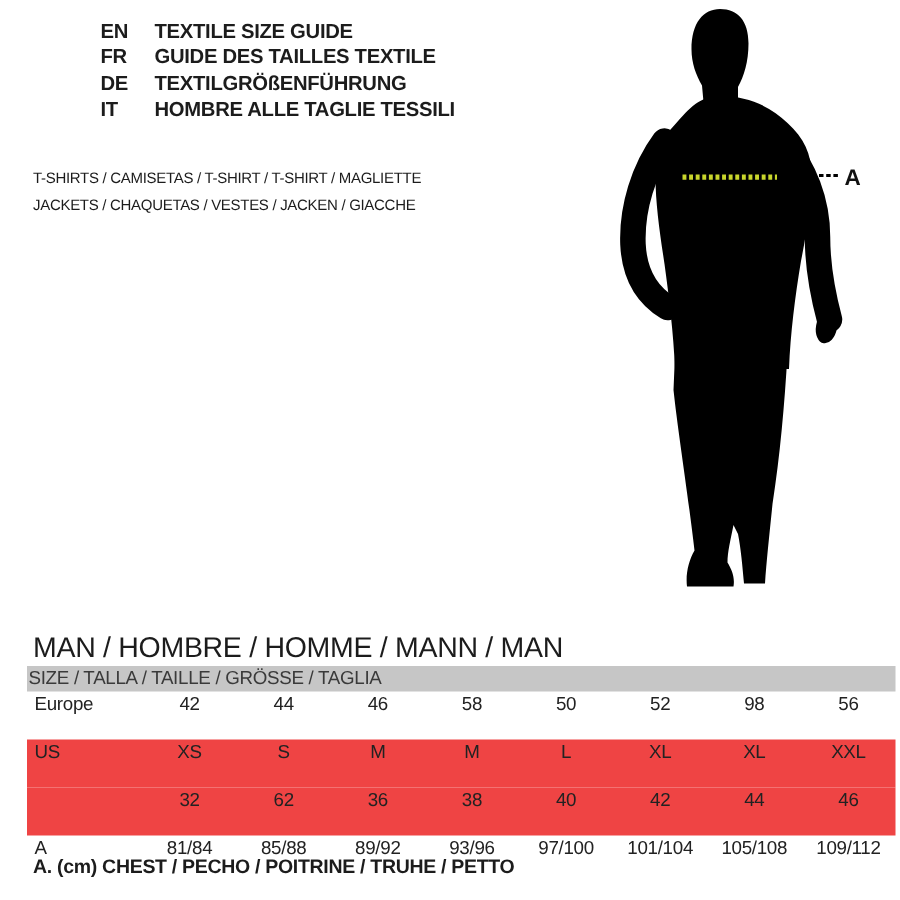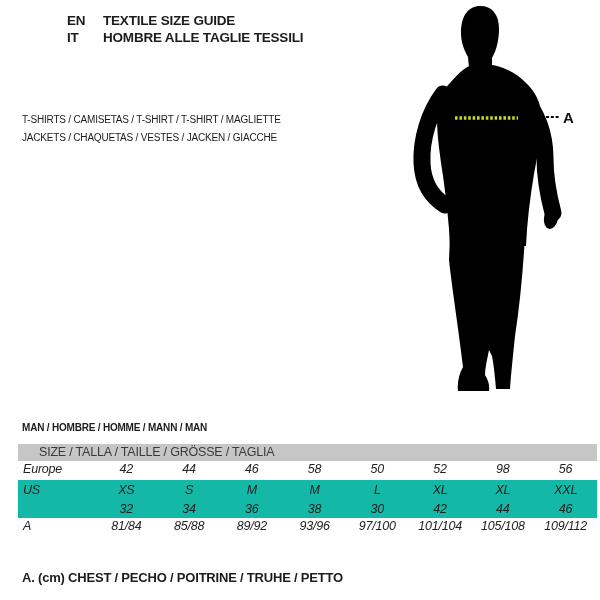--- a/index.html
+++ b/index.html
@@ -7,41 +7,49 @@
     position:relative;width:600px;height:600px;background:#ffffff;
     font-family:"Liberation Sans",sans-serif;color:#1c1c1c;overflow:hidden;
   }
   
   .langs{position:absolute;left:22px;top:12px;}
   .lang-row{display:flex;line-height:17.4px;font-size:13.5px;font-weight:700;letter-spacing:-0.2px;}
   .lang-code{width:36px;padding-left:45px;}
   
   .cats{position:absolute;left:22px;top:111px;font-size:10px;font-weight:400;line-height:17.6px;letter-spacing:-0.2px;}
   
-  .section-title{position:absolute;left:22px;top:422px;font-size:10px;font-weight:700;letter-spacing:-0.2px;}
+  .section-title{position:absolute;left:22px;top:422px;font-size:19px;font-weight:400;letter-spacing:-0.2px;}
   
   .size-table{position:absolute;left:18px;top:444px;width:579px;font-size:12.5px;letter-spacing:-0.2px;color:#222;}
-  .t-header{height:17px;line-height:17px;background:#c6c6c6;padding-left:21px;color:#3a3a3a;}
-  .t-row{display:flex;height:19px;line-height:16px;font-style:italic;}
-  .t-row.shaded{background:#14b8a6;align-items:center;}
+  .t-header{height:17px;line-height:17px;background:#c6c6c6;padding-left:1px;color:#3a3a3a;}
+  .t-row{display:flex;height:32px;line-height:16px;}
+  .t-row.shaded{background:#ef4444;}
   .t-label{width:72px;padding-left:5px;}
   .t-cell{flex:1;text-align:center;}
   
   .footnote{position:absolute;left:22px;top:547px;font-size:13px;font-weight:700;letter-spacing:-0.2px;margin-top:23px;}
   svg.fig{position:absolute;left:0;top:0;}
 </style>
 </head>
 <body>
 
 <div class="canvas">
 
   <div class="langs">
     <div class="lang-row">
       <span class="lang-code">EN</span>
       <span>TEXTILE SIZE GUIDE</span>
+    </div>
+    <div class="lang-row">
+      <span class="lang-code">FR</span>
+      <span>GUIDE DES TAILLES TEXTILE</span>
+    </div>
+    <div class="lang-row">
+      <span class="lang-code">DE</span>
+      <span>TEXTILGRÖßENFÜHRUNG</span>
     </div>
     <div class="lang-row">
       <span class="lang-code">IT</span>
       <span>HOMBRE ALLE TAGLIE TESSILI</span>
     </div>
   </div>
 
   <div class="cats">
     <div>T-SHIRTS / CAMISETAS / T-SHIRT / T-SHIRT / MAGLIETTE</div>
     <div>JACKETS / CHAQUETAS / VESTES / JACKEN / GIACCHE</div>
@@ -86,24 +94,24 @@
       <span class="t-cell">M</span>
       <span class="t-cell">L</span>
       <span class="t-cell">XL</span>
       <span class="t-cell">XL</span>
       <span class="t-cell">XXL</span>
     </div>
 
     <div class="t-row shaded">
       <span class="t-label"></span>
       <span class="t-cell">32</span>
-      <span class="t-cell">34</span>
+      <span class="t-cell">62</span>
       <span class="t-cell">36</span>
       <span class="t-cell">38</span>
-      <span class="t-cell">30</span>
+      <span class="t-cell">40</span>
       <span class="t-cell">42</span>
       <span class="t-cell">44</span>
       <span class="t-cell">46</span>
     </div>
 
     <div class="t-row">
       <span class="t-label">A</span>
       <span class="t-cell">81/84</span>
       <span class="t-cell">85/88</span>
       <span class="t-cell">89/92</span>

